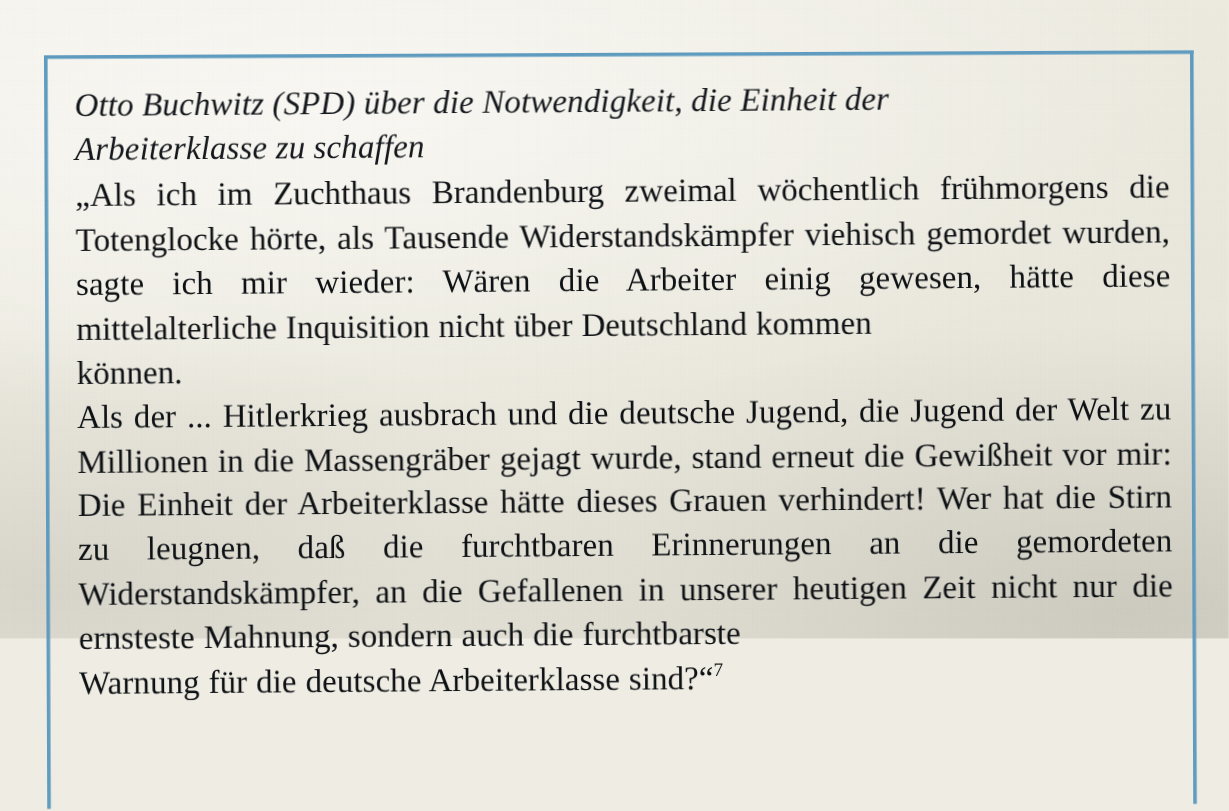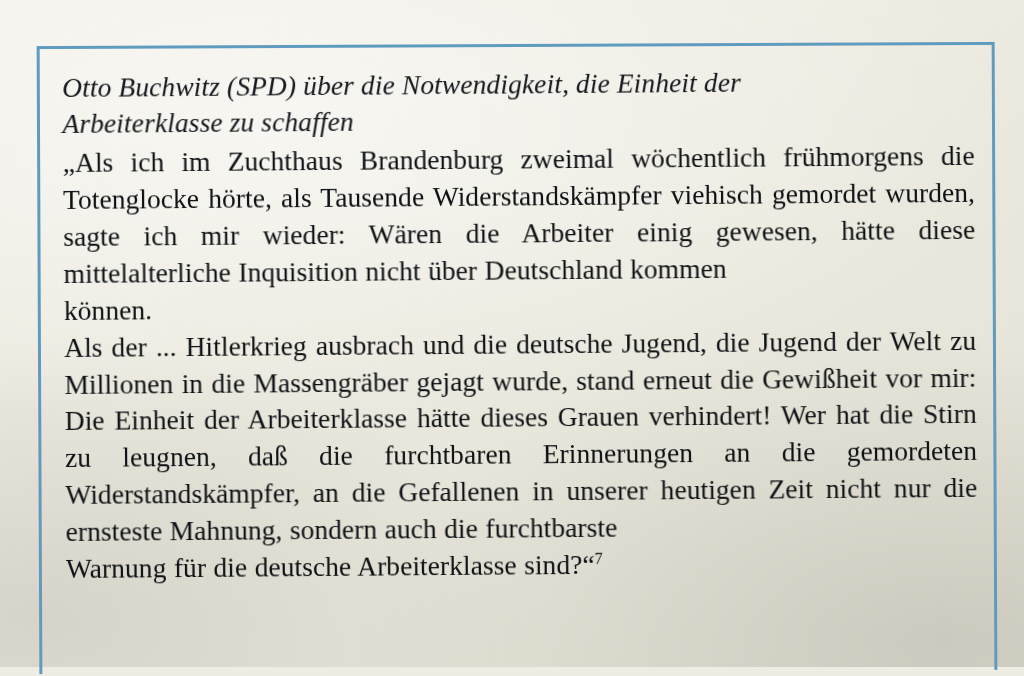--- a/index.html
+++ b/index.html
@@ -11,21 +11,21 @@
     height: 676px;
     overflow: hidden;
     background: #efece3;
     font-family: "Liberation Serif", serif;
   }
 
   
   #page {
     position: relative;
     width: 1024px;
-    height: 667px;
+    height: 532px;
     background:
       radial-gradient(ellipse 120% 80% at 28% 18%, rgba(255,255,255,0.55) 0%, rgba(255,255,255,0) 60%),
       radial-gradient(ellipse 90% 70% at 92% 96%, rgba(150,148,138,0.30) 0%, rgba(150,148,138,0) 65%),
       radial-gradient(ellipse 70% 60% at 4% 92%, rgba(160,158,150,0.25) 0%, rgba(160,158,150,0) 70%),
       linear-gradient(160deg, #f3f1e9 0%, #eceadf 45%, #e4e1d5 100%);
   }
   #page::after {
     
     content: "";
     position: absolute;

